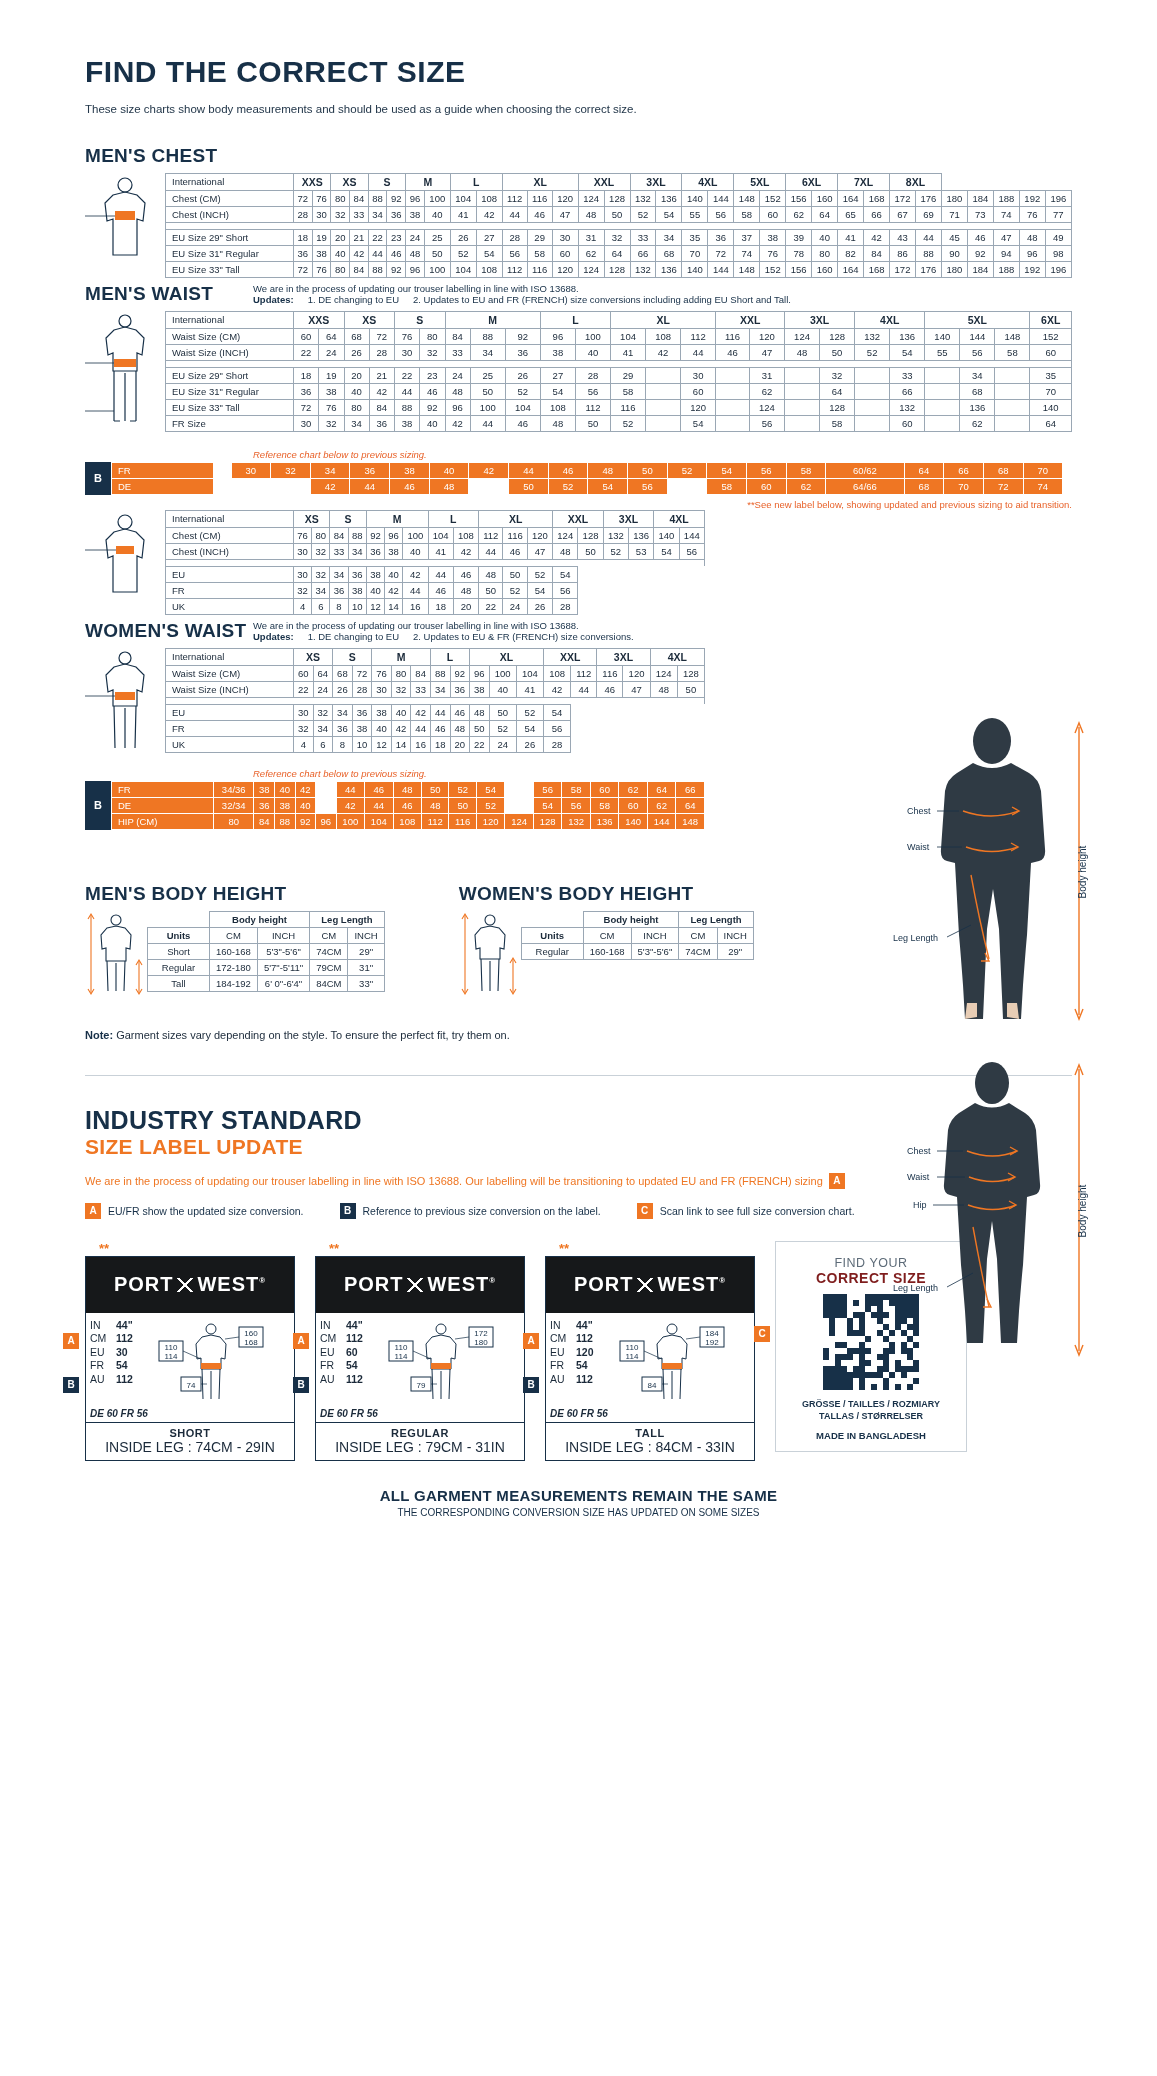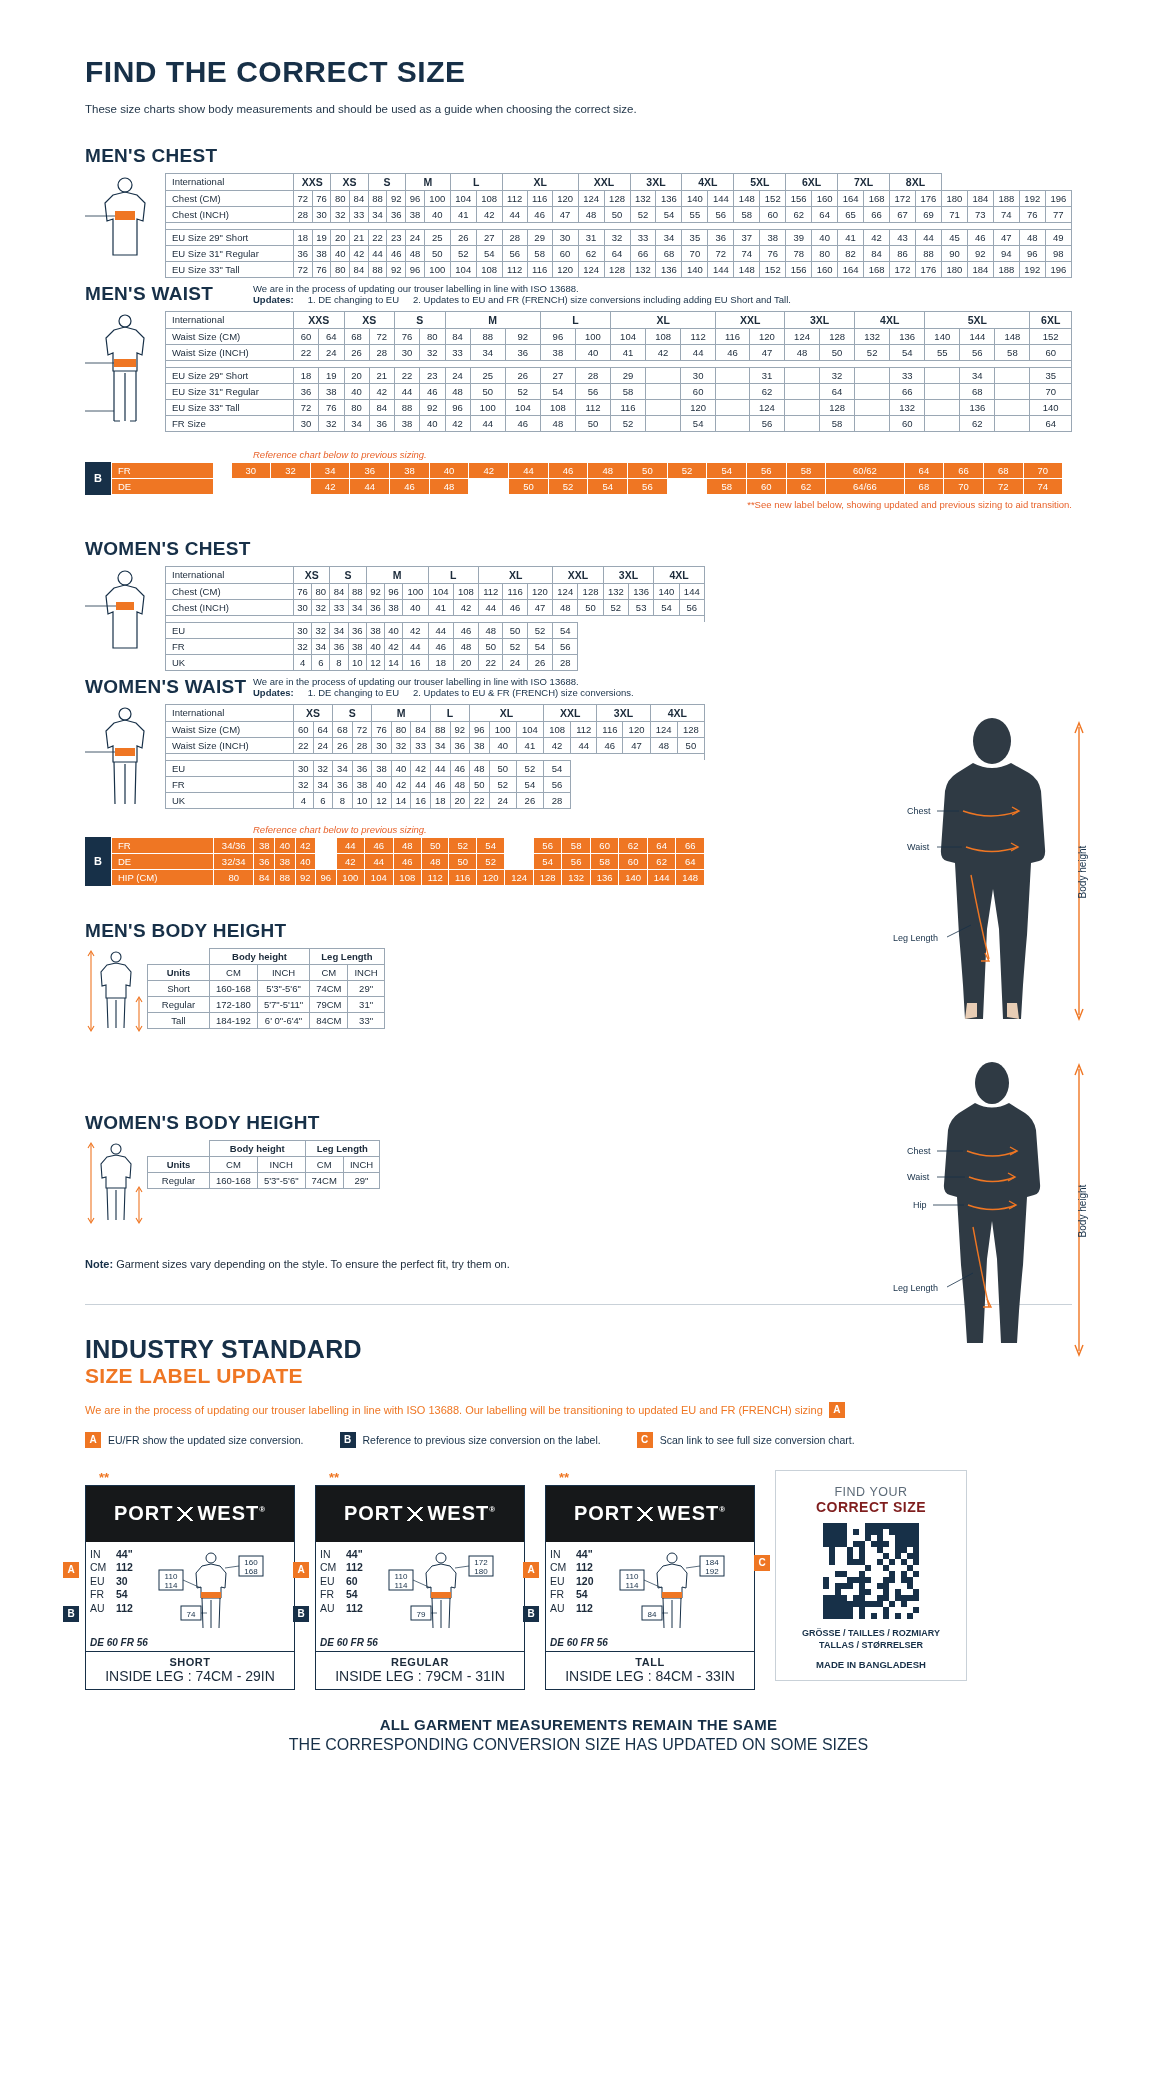--- a/index.html
+++ b/index.html
@@ -140,21 +140,21 @@
     width: 192px; border: 1px solid #c9d1d8; text-align: center; padding: 14px 8px 10px 8px; position: relative;
   }
   .qr-card .t1 { font-size: 12.5px; color: #5d6b78; letter-spacing: 0.5px; }
   .qr-card .t2 { font-size: 14px; font-weight: bold; color: #7f1d1d; letter-spacing: 0.5px; margin-bottom: 8px; }
   .qr { width: 96px; height: 96px; margin: 4px auto 8px auto; }
   .qr-card .t3 { font-size: 9px; color: #173048; font-weight: bold; line-height: 1.4; }
   .qr-card .t4 { font-size: 9.5px; color: #173048; font-weight: bold; margin-top: 7px; }
   .tagC { position: absolute; left: -22px; top: 84px; }
 
   .footer1 { text-align: center; font-size: 15px; font-weight: bold; color: #173048; margin-top: 26px; letter-spacing: 0.3px; }
-  .footer2 { text-align: center; font-size: 16px; color: #173048; margin-top: 3px; }
+  .footer2 { text-align: center; font-size: 10px; color: #173048; margin-top: 3px; }
 
   
   .photo-panel { position: absolute; right: 60px; top: 660px; width: 230px; }
   .ph-block { position: relative; margin-bottom: 30px; }
   .bodyheight-lbl {
     position: absolute; right: -12px; top: 50%;
     transform: translateY(-50%) rotate(-90deg);
     font-size: 10px; color: #173048; white-space: nowrap;
   }
 </style>
@@ -645,21 +645,20 @@
               <td>70</td>
               <td>72</td>
               <td>74</td>
               <td class="empty"></td>
             </tr>
           </tbody>
       </table>
     </div>
     <div class="see-note">**See new label below, showing updated and previous sizing to aid transition.</div>
 
-    <div class="sec-title" style="margin-top:28px;">WOMEN'S CHEST</div>
     <div class="block" style="width:620px;">
       <div class="figure-col">
         <svg width="80" height="100" viewBox="0 0 80 100">
           <g stroke="#173048" fill="none" stroke-width="1.2">
             <circle cx="40" cy="12" r="7"></circle>
             <path d="M29 22 L40 19 L51 22 L59 30 L57 48 L52 46 L52 82 L28 82 L28 46 L23 48 L21 30 Z"></path>
           </g>
           <rect x="31" y="36" width="18" height="8" fill="#ef7623"></rect>
           <line x1="0" y1="40" x2="31" y2="40" stroke="#173048" stroke-width="0.8"></line>
         </svg>
@@ -973,21 +972,21 @@
               <td>132</td>
               <td>136</td>
               <td>140</td>
               <td>144</td>
               <td>148</td>
             </tr>
           </tbody>
       </table>
     </div>
 
-    <div class="bh-wrap" style="margin-top:34px;flex-direction:column;">
+    <div class="bh-wrap" style="margin-top:53px;">
       <div>
         <div class="sec-title" style="margin:0 0 6px 0;">MEN'S BODY HEIGHT</div>
         <div class="bh-unit">
           <div style="width:62px;">
             <svg width="62" height="86" viewBox="0 0 62 86">
               <g stroke="#173048" fill="none" stroke-width="1.1">
                 <circle cx="31" cy="9" r="5"></circle>
                 <path d="M22 17 L31 15 L40 17 L46 24 L45 38 L41 37 L41 50 L21 50 L21 37 L17 38 L16 24 Z"></path>
                 <path d="M22 50 L23 80 M40 50 L39 80 M31 52 L31 80"></path>
               </g>

